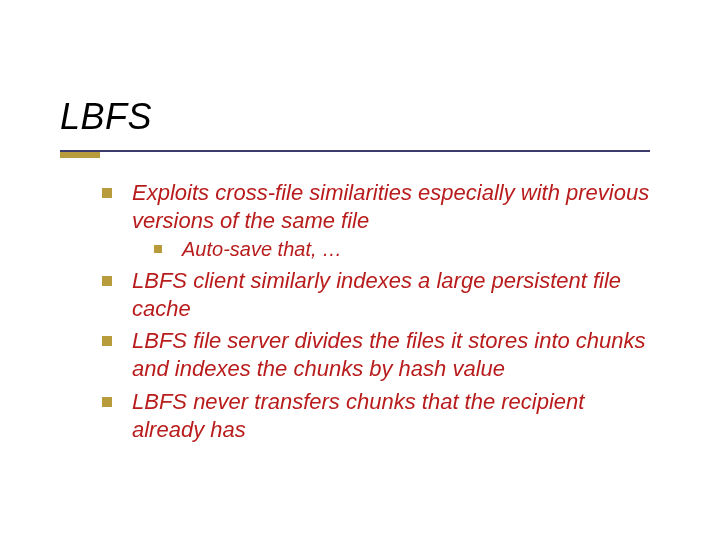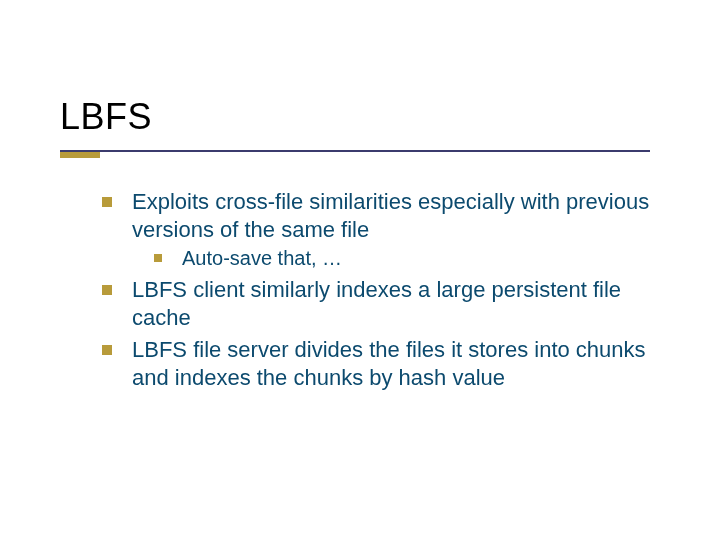--- a/index.html
+++ b/index.html
@@ -10,20 +10,21 @@
     background: #ffffff;
     font-family: Verdana, Geneva, sans-serif;
     color: #000000;
     overflow: hidden;
   }
   .slide {
     position: relative;
     width: 720px;
     height: 404px;
     box-sizing: border-box;
+    font-style: italic;
   }
   .title-block {
     position: absolute;
     top: 96px;
     left: 60px;
     right: 40px;
   }
   .title-text {
     font-size: 36px;
     font-weight: 400;
@@ -41,26 +42,26 @@
   .title-rule-short {
     position: absolute;
     left: 60px;
     top: 152px;
     width: 40px;
     height: 6px;
     background: #b89b3a;
   }
   .body {
     position: absolute;
-    top: 188px;
+    top: 179px;
     left: 98px;
     width: 560px;
     font-size: 22px;
     line-height: 1.28;
-    color: #0c4a6e;
+    color: #b91c1c;
   }
   ul.lvl1 {
     list-style: none;
     margin: 0;
     padding: 0;
   }
   ul.lvl1 > li {
     position: relative;
     padding-left: 34px;
     margin-bottom: 4px;
@@ -115,16 +116,19 @@
             <span>Auto-save that, …</span>
           </li>
         </ul>
       </li>
       <li>
         <span>LBFS client similarly indexes a large persistent file cache</span>
       </li>
       <li>
         <span>LBFS file server  divides the files it stores into chunks and indexes the chunks by hash value</span>
       </li>
+      <li>
+        <span>LBFS never transfers chunks that the recipient already has</span>
+      </li>
     </ul>
   </div>
 
 </div>
 
 </body></html>

